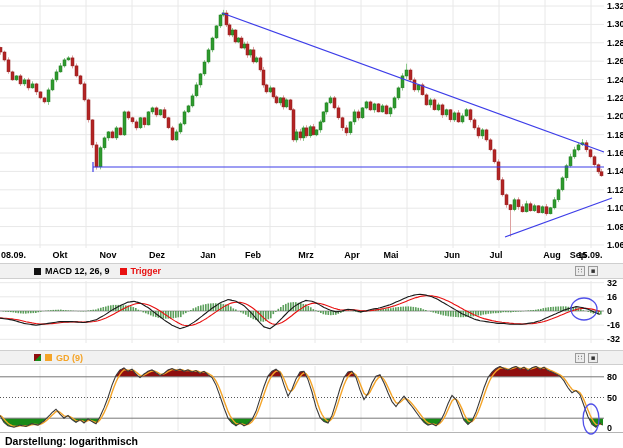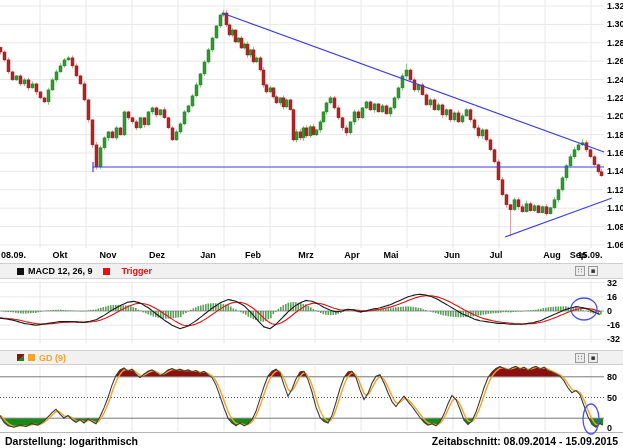--- a/index.html
+++ b/index.html
@@ -2,28 +2,28 @@
 <html><head>
 <meta charset="utf-8">
 <style>
   html,body{margin:0;padding:0;background:#fff;}
   .app{position:relative;width:623px;height:448px;background:#fff;overflow:hidden;
        font-family:"Liberation Sans",sans-serif;}
   svg{position:absolute;left:0;display:block;}
   svg text{font:bold 9px "Liberation Sans",sans-serif;fill:#000;}
   .panel-header{position:absolute;left:0;right:0;height:16px;background:#f1f1f1;
     border-top:1px solid #cfcfcf;border-bottom:1px solid #cfcfcf;box-sizing:border-box;
-    display:flex;align-items:center;padding-left:17px;font:bold 9px "Liberation Sans",sans-serif;}
+    display:flex;align-items:center;padding-left:34px;font:bold 9px "Liberation Sans",sans-serif;}
   .legend-sq{display:inline-block;width:7px;height:7px;margin-right:4px;flex:0 0 auto;}
   .sq-black{background:#111;}
   .sq-red{background:#e81010;}
   .sq-duo{background:linear-gradient(135deg,#8f0f0f 50%,#188a18 50%);}
   .sq-orange{background:#f4a428;}
   .lg-text{margin-right:10px;white-space:nowrap;}
-  .lg-red{color:#e81010;margin-left:8px;}
+  .lg-red{color:#e81010;}
   .lg-orange{color:#f4a428;}
   .panel-btns{position:absolute;right:25px;top:2px;display:flex;gap:3px;}
   .pbtn{width:10px;height:10px;background:#ececec;border:1px solid #9a9a9a;box-sizing:border-box;
     font:7px "DejaVu Sans",sans-serif;color:#333;display:flex;align-items:center;justify-content:center;
     line-height:1;cursor:pointer;}
   .status-bar{position:absolute;left:0;right:0;top:432px;height:16px;border-top:1px solid #b5b5b5;
     display:flex;justify-content:space-between;align-items:center;padding:0 5px;box-sizing:border-box;
     font:bold 10.5px "Liberation Sans",sans-serif;color:#000;background:#fff;}
   .overlay{pointer-events:none;}
 </style>
@@ -729,21 +729,20 @@
       <line x1="0" y1="52.2" x2="604" y2="52.2" stroke="#777" stroke-width="1"></line>
       <polyline points="0,49.4 2,50.8 4,53.1 6,55.3 8,57.3 10,58.7 12,59.6 14,60.3 16,60.5 18,60.2 20,59.7 22,59.6 24,59.8 26,60.1 28,59.9 30,59.4 32,58.7 34,58.4 36,58.5 38,58.7 40,58.4 42,57.5 44,56.4 46,54.9 48,53.2 50,51.2 52,49.3 54,47.4 56,45.5 58,45.3 60,46.4 62,48.0 64,49.8 66,50.4 68,50.1 70,50.6 72,51.8 74,53.2 76,54.6 78,54.9 80,54.4 82,54.7 84,55.6 86,55.5 88,54.5 90,54.2 92,54.8 94,55.6 96,56.5 98,55.8 100,53.7 102,50.6 104,46.9 106,42.5 108,37.7 110,32.4 112,26.6 114,21.1 116,16.0 118,11.8 120,8.3 122,5.8 124,4.0 126,3.6 128,4.2 130,4.3 132,3.9 134,4.5 136,6.0 138,7.6 140,9.3 142,9.7 144,9.1 146,8.1 148,6.9 150,5.8 152,5.0 154,5.0 156,5.7 158,6.7 160,7.9 162,8.2 164,7.9 166,7.0 168,5.7 170,4.6 172,3.6 174,3.5 176,3.9 178,4.0 180,3.7 182,3.8 184,4.4 186,4.6 188,4.3 190,4.5 192,5.1 194,5.3 196,5.0 198,5.3 200,6.2 202,6.3 204,5.9 206,6.3 208,7.3 210,8.5 212,9.8 214,12.1 216,15.1 218,19.1 220,23.8 222,29.1 224,34.7 226,40.1 228,45.4 230,49.6 232,52.9 234,55.4 236,57.4 238,58.0 240,57.7 242,57.9 244,58.7 246,58.8 248,58.4 250,57.3 252,55.7 254,53.1 256,49.8 258,45.2 260,39.9 262,34.2 264,28.2 266,22.5 268,17.1 270,12.8 272,9.4 274,7.0 276,5.3 278,4.9 280,5.6 282,8.5 284,13.0 286,18.0 288,23.3 290,25.3 292,24.6 294,22.0 296,18.1 298,14.3 300,10.6 302,8.3 304,6.9 306,7.7 308,10.1 310,14.1 312,19.2 314,25.4 316,32.2 318,38.5 320,44.2 322,48.5 324,51.7 326,53.9 328,55.3 330,54.7 332,52.6 334,48.6 336,43.3 338,37.3 340,30.9 342,24.8 344,18.9 346,14.3 348,10.6 350,8.2 352,6.8 354,7.3 356,9.0 358,12.6 360,17.4 362,22.4 364,27.3 366,29.1 368,28.6 370,26.0 372,22.2 374,18.4 376,14.7 378,12.3 380,10.6 382,11.3 384,13.6 386,17.1 388,21.2 390,25.6 392,30.0 394,33.6 396,36.7 398,37.5 400,36.5 402,34.8 404,32.8 406,32.6 408,33.8 410,35.6 412,37.7 414,40.1 416,42.6 418,45.3 420,48.0 422,50.6 424,53.1 426,55.2 428,56.9 430,57.7 432,57.8 434,58.1 436,58.8 438,58.5 440,57.3 442,55.1 444,52.1 446,48.2 448,43.7 450,39.2 452,34.9 454,33.1 456,33.1 458,35.2 460,38.6 462,42.9 464,47.8 466,51.7 468,54.7 470,55.8 472,55.6 474,53.6 476,50.4 478,46.0 480,41.0 482,35.4 484,29.5 486,23.8 488,18.4 490,14.0 492,10.4 494,7.6 496,5.3 498,3.6 500,2.2 502,1.7 504,2.0 506,2.5 508,3.1 510,3.1 512,2.6 514,2.0 516,1.3 518,1.4 520,2.1 522,2.3 524,1.8 526,2.2 528,3.2 530,3.3 532,2.7 534,2.0 536,1.3 538,1.4 540,2.2 542,2.3 544,1.8 546,2.2 548,3.2 550,4.1 552,4.9 554,5.8 556,6.8 558,7.8 560,8.8 562,10.4 564,12.3 566,14.9 568,17.9 570,20.7 572,23.3 574,24.5 576,24.7 578,25.4 580,26.8 582,29.8 584,34.1 586,38.9 588,44.1 590,48.8 592,53.0 594,56.1 596,58.4 598,59.0 600,58.2 602,58.4" fill="none" stroke="#f4a428" stroke-width="1.4"></polyline>
       <polyline points="0,49.4 2,52.9 4,56.3 6,58.1 8,59.8 10,60.3 12,60.7 14,61.2 16,60.5 18,59.8 20,59.1 22,59.6 24,60.0 26,60.5 28,59.6 30,58.6 32,57.7 34,58.2 36,58.6 38,59.1 40,57.7 42,56.3 44,55.0 46,52.9 48,50.8 50,48.8 52,46.7 54,45.0 56,43.2 58,45.6 60,48.1 62,50.1 64,52.2 66,50.8 68,49.4 70,51.5 72,53.6 74,55.0 76,56.3 78,55.0 80,53.6 82,55.3 84,57.0 86,55.0 88,52.9 90,54.3 92,55.6 94,56.7 96,57.7 98,54.3 100,50.8 102,46.3 104,41.9 106,36.7 108,31.5 110,25.3 112,19.1 114,14.3 116,9.4 118,6.7 120,3.9 122,2.9 124,1.8 126,3.6 128,5.3 130,4.2 132,3.2 134,5.6 136,8.0 138,9.8 140,11.5 142,9.8 144,8.0 146,6.7 148,5.3 150,4.6 152,3.9 154,5.3 156,6.7 158,8.0 160,9.4 162,8.4 164,7.4 166,5.6 168,3.9 170,3.2 172,2.5 174,3.6 176,4.6 178,3.9 180,3.2 182,4.2 184,5.3 186,4.6 188,3.9 190,4.9 192,6.0 194,5.3 196,4.6 198,6.0 200,7.4 202,6.3 204,5.3 206,7.0 208,8.7 210,10.1 212,11.5 214,15.3 216,19.1 218,24.6 220,30.1 222,36.0 224,41.9 226,47.0 228,52.2 230,54.6 232,57.0 234,58.4 236,59.8 238,58.4 240,57.0 242,58.4 244,59.8 246,58.8 248,57.7 250,55.6 252,53.6 254,49.4 256,45.3 258,39.1 260,32.9 262,26.7 264,20.5 266,15.3 268,10.1 270,7.7 272,5.3 274,4.2 276,3.2 278,4.9 280,6.7 282,12.9 284,19.1 286,24.6 288,30.1 290,26.7 292,23.2 294,18.0 296,12.9 298,9.4 300,6.0 302,5.6 304,5.3 306,9.4 308,13.6 310,19.8 312,26.0 314,33.6 316,41.2 318,46.3 320,51.5 322,53.6 324,55.6 326,56.3 328,57.0 330,53.2 332,49.4 334,42.9 336,36.3 338,29.4 340,22.5 342,17.0 344,11.5 346,8.7 348,6.0 350,5.6 352,5.3 354,8.4 356,11.5 358,17.7 360,23.9 362,28.7 364,33.6 366,30.5 368,27.4 370,22.2 372,17.0 374,13.6 376,10.1 378,9.4 380,8.7 382,12.9 384,17.0 386,21.8 388,26.7 390,31.2 392,35.6 394,38.1 396,40.5 398,37.7 400,35.0 402,32.5 404,30.1 406,32.9 408,35.6 410,38.1 412,40.5 414,43.2 416,46.0 418,48.8 420,51.5 422,53.9 424,56.3 426,57.7 428,59.1 430,58.4 432,57.7 434,58.8 436,59.8 438,57.7 440,55.6 442,51.9 444,48.1 446,42.9 448,37.7 450,33.6 452,29.4 454,31.5 456,33.6 458,38.4 460,43.2 462,48.8 464,54.3 466,56.3 468,58.4 470,56.7 472,55.0 474,50.5 476,46.0 478,40.1 480,34.3 482,28.1 484,21.8 486,16.7 488,11.5 490,8.7 492,6.0 494,4.2 496,2.5 498,1.5 500,0.5 502,1.5 504,2.5 506,3.2 508,3.9 510,2.9 512,1.8 514,1.1 516,0.5 518,1.8 520,3.2 522,2.2 524,1.1 526,2.9 528,4.6 530,3.2 532,1.8 534,1.1 536,0.5 538,1.8 540,3.2 542,2.2 544,1.1 546,2.9 548,4.6 550,5.3 552,6.0 554,7.0 556,8.0 558,9.1 560,10.1 562,12.5 564,14.9 566,18.4 568,21.8 570,24.3 572,26.7 574,25.6 576,24.6 578,26.7 580,28.7 582,34.3 584,39.8 586,45.3 588,50.8 590,54.6 592,58.4 594,59.8 596,61.2 598,59.1 600,57.0 602,58.9" fill="none" stroke="#3b3b3b" stroke-width="1.1"></polyline>
       <text x="607" y="13.800000000000004">80</text>
       <text x="607" y="34.5">50</text>
       <text x="607" y="65">0</text>
     </svg>
 
   <div class="status-bar">
     <span>Darstellung: logarithmisch</span>
-    <span>Zeitabschnitt: 08.09.2014 - 15.09.2015</span>
   </div>
 
   <svg class="overlay" width="623" height="448" style="top:0">
       <line x1="222" y1="13" x2="604" y2="152" stroke="#3d3de8" stroke-width="1.2"></line>
       <line x1="93" y1="167" x2="604" y2="167" stroke="#3d3de8" stroke-width="1.2"></line>
       <line x1="93" y1="162" x2="93" y2="172" stroke="#3d3de8" stroke-width="1.2"></line>
       <line x1="505" y1="237" x2="612" y2="198" stroke="#3d3de8" stroke-width="1.2"></line>
       <ellipse cx="584" cy="309" rx="13" ry="11" fill="none" stroke="#5050e8" stroke-width="1.3"></ellipse>
       <ellipse cx="591" cy="419" rx="8" ry="15" fill="none" stroke="#5050e8" stroke-width="1.3"></ellipse>
     </svg>

